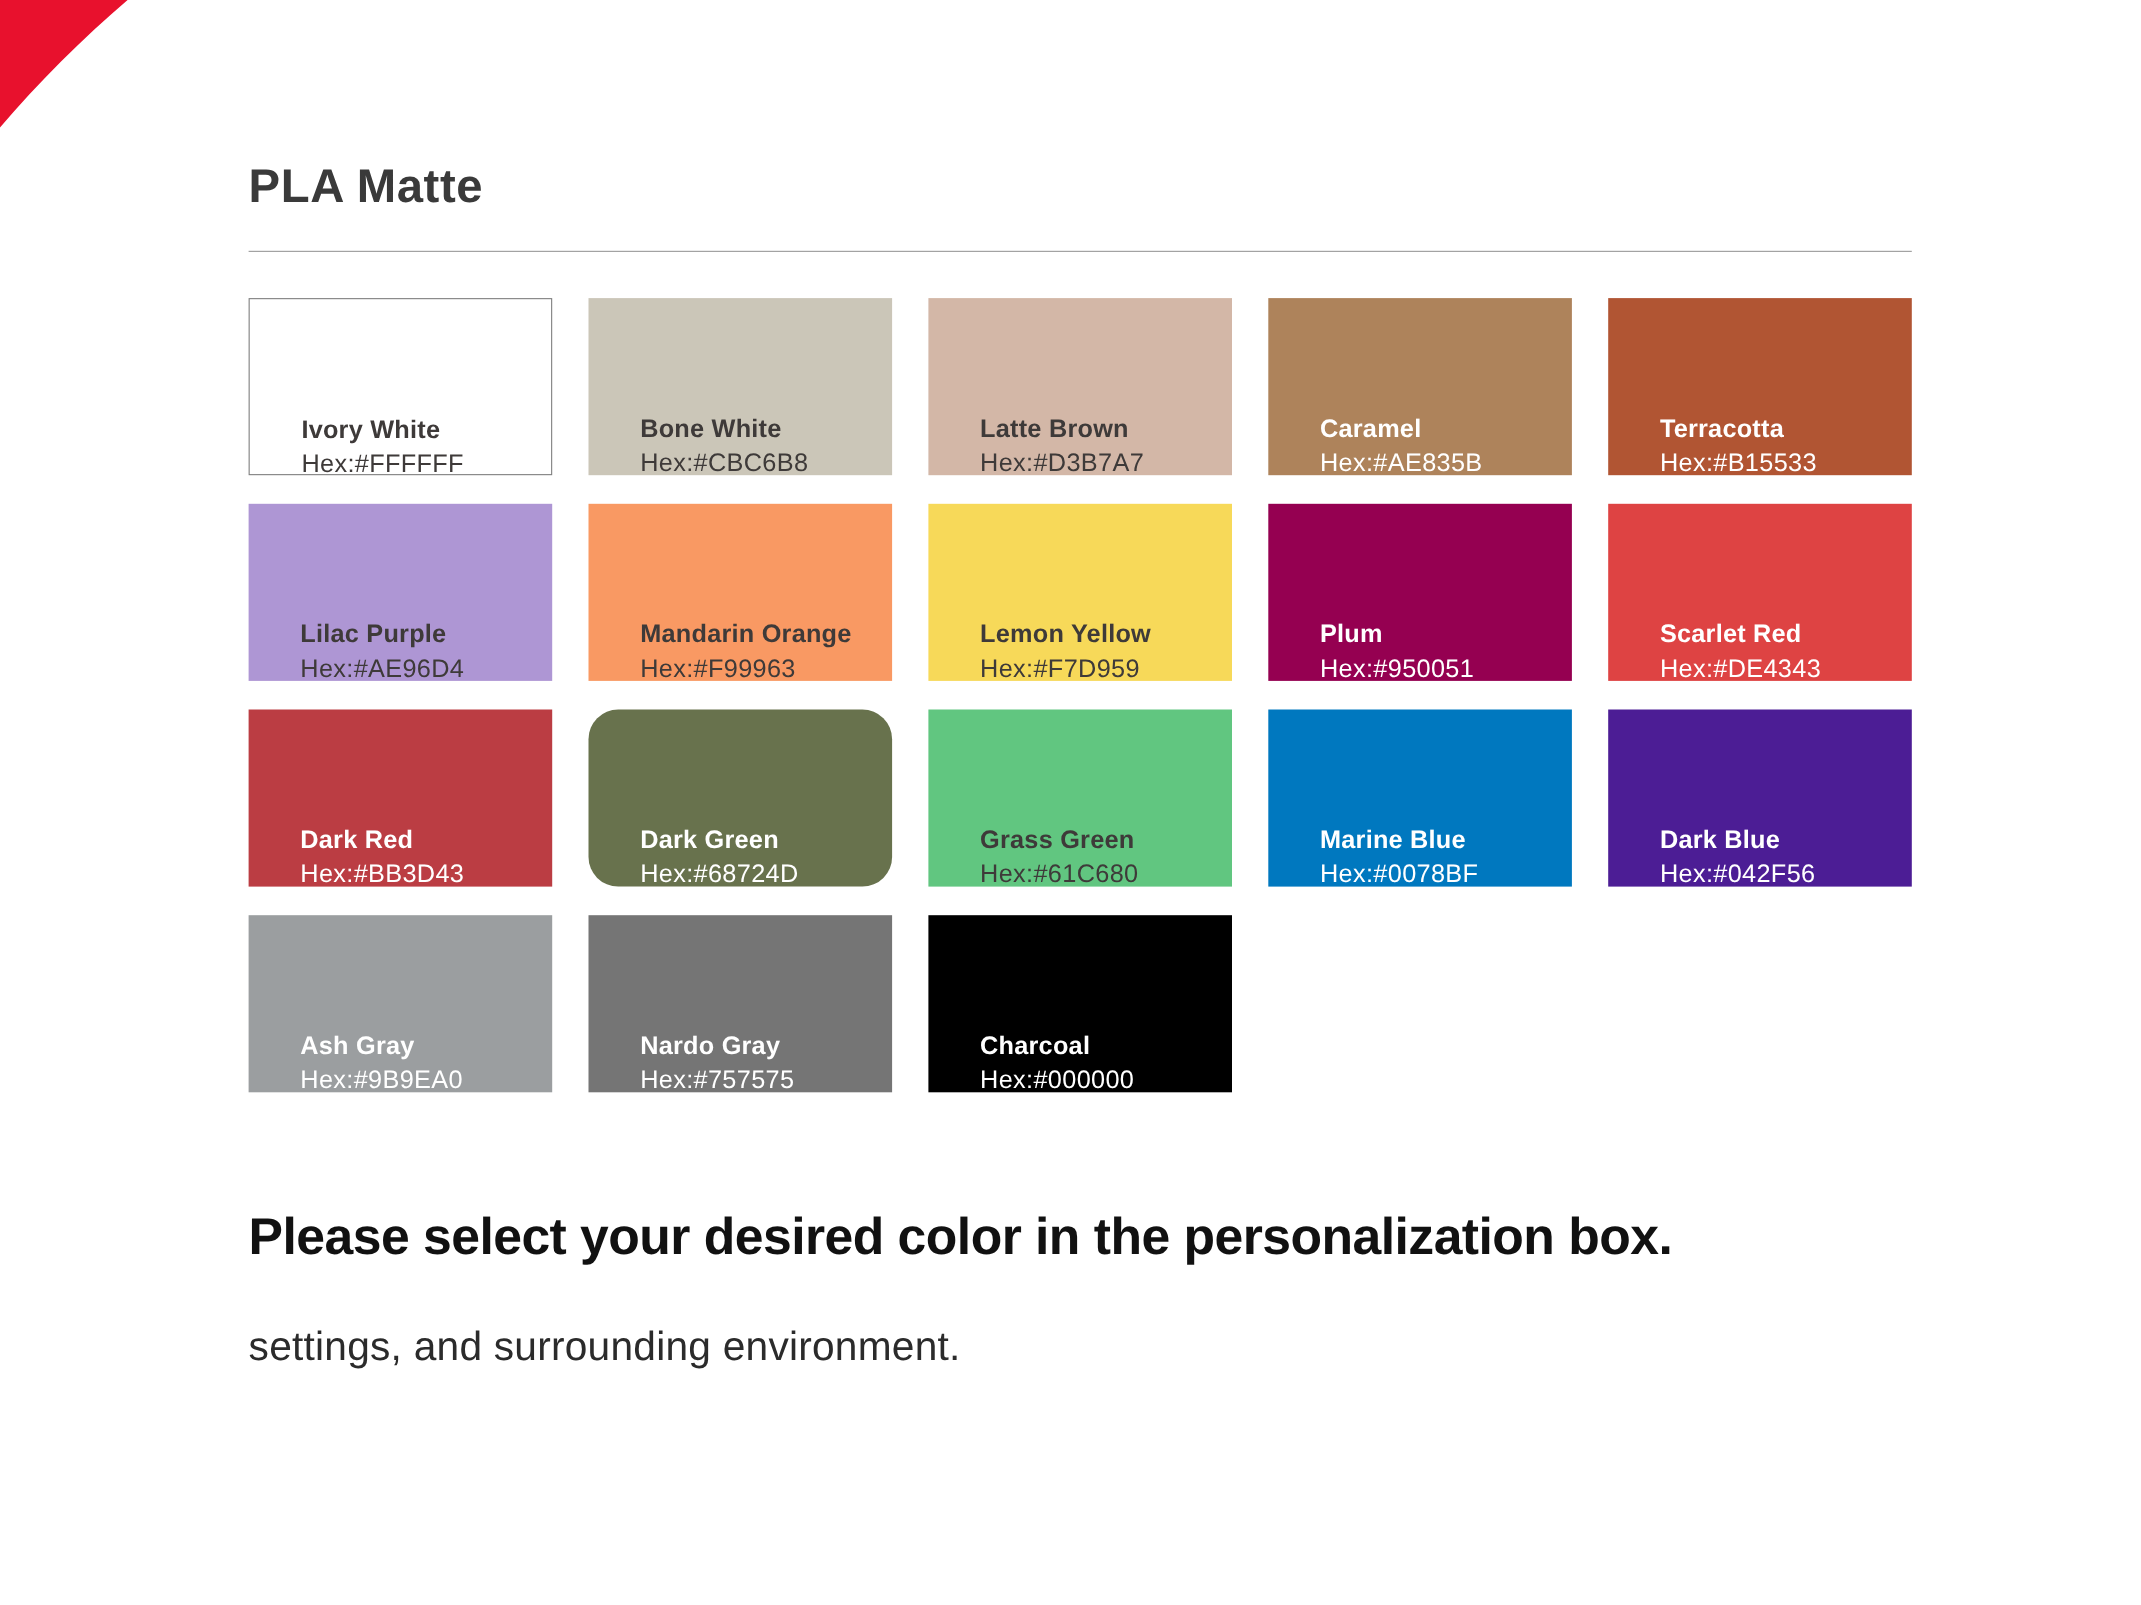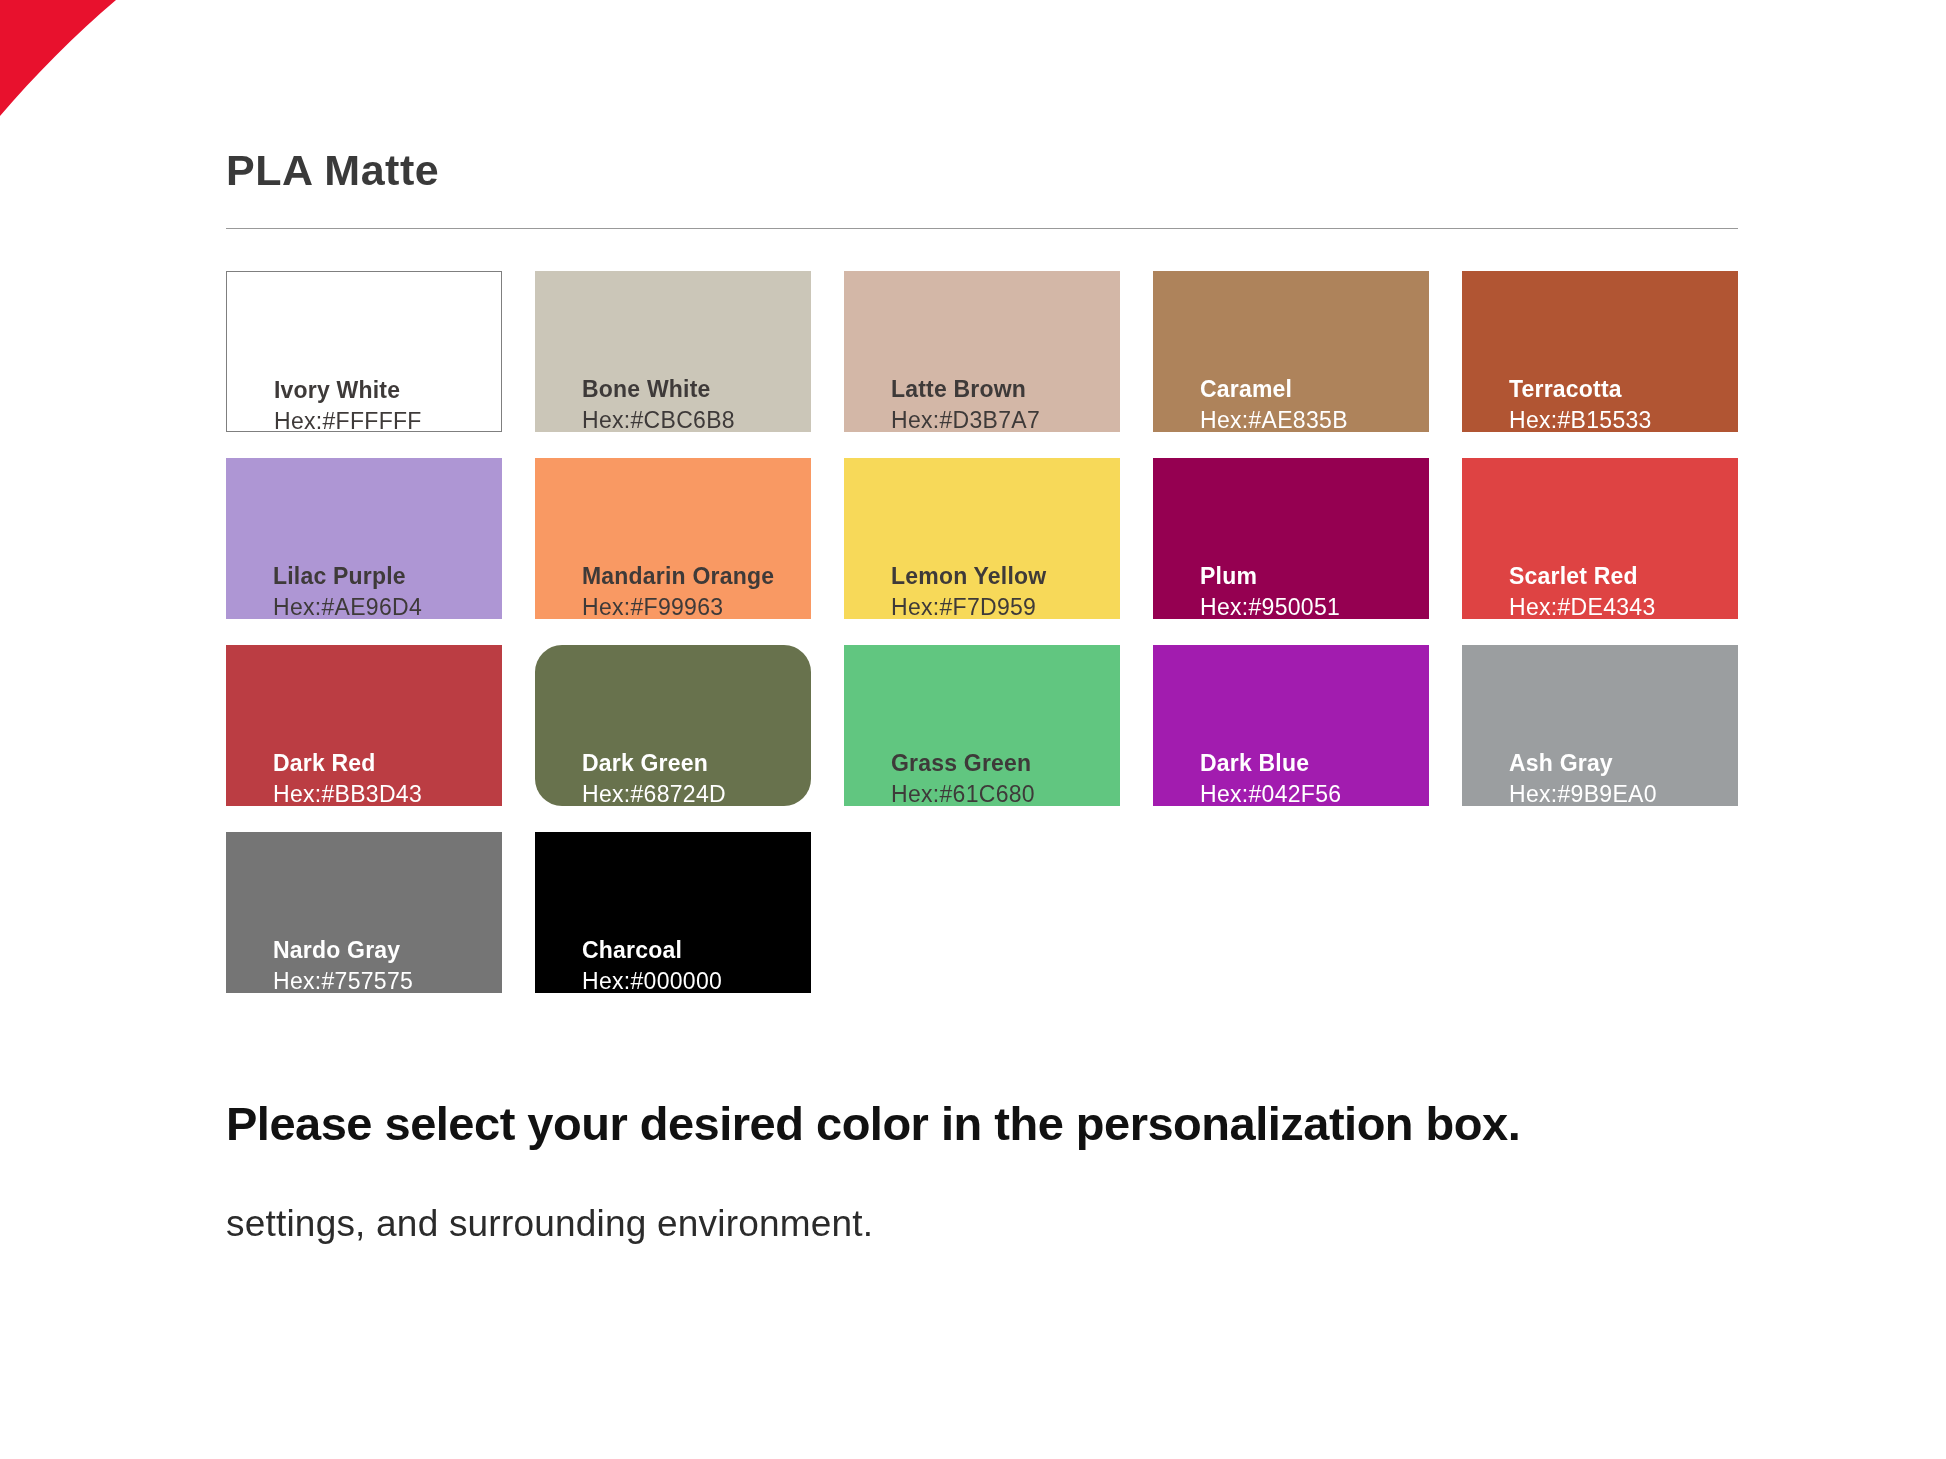--- a/index.html
+++ b/index.html
@@ -202,22 +202,28 @@
       </div>
     </div>
 
     <div class="swatch" style="background-color: rgb(97, 198, 128); color: rgb(62, 58, 57);">
       <div class="swatch-text">
         <div class="swatch-name">Grass Green</div>
         <div class="swatch-hex">Hex:#61C680</div>
       </div>
     </div>
 
-
-    <div class="swatch" style="background-color: #a21caf; color: rgb(255, 255, 255);">
+    <div class="swatch" style="background-color: rgb(0, 120, 191); color: rgb(255, 255, 255);">
+      <div class="swatch-text">
+        <div class="swatch-name">Marine Blue</div>
+        <div class="swatch-hex">Hex:#0078BF</div>
+      </div>
+    </div>
+
+    <div class="swatch" style="background-color: #4c1d95; color: rgb(255, 255, 255);">
       <div class="swatch-text">
         <div class="swatch-name">Dark Blue</div>
         <div class="swatch-hex">Hex:#042F56</div>
       </div>
     </div>
 
     <div class="swatch" style="background-color: rgb(155, 158, 160); color: rgb(255, 255, 255);">
       <div class="swatch-text">
         <div class="swatch-name">Ash Gray</div>
         <div class="swatch-hex">Hex:#9B9EA0</div>

